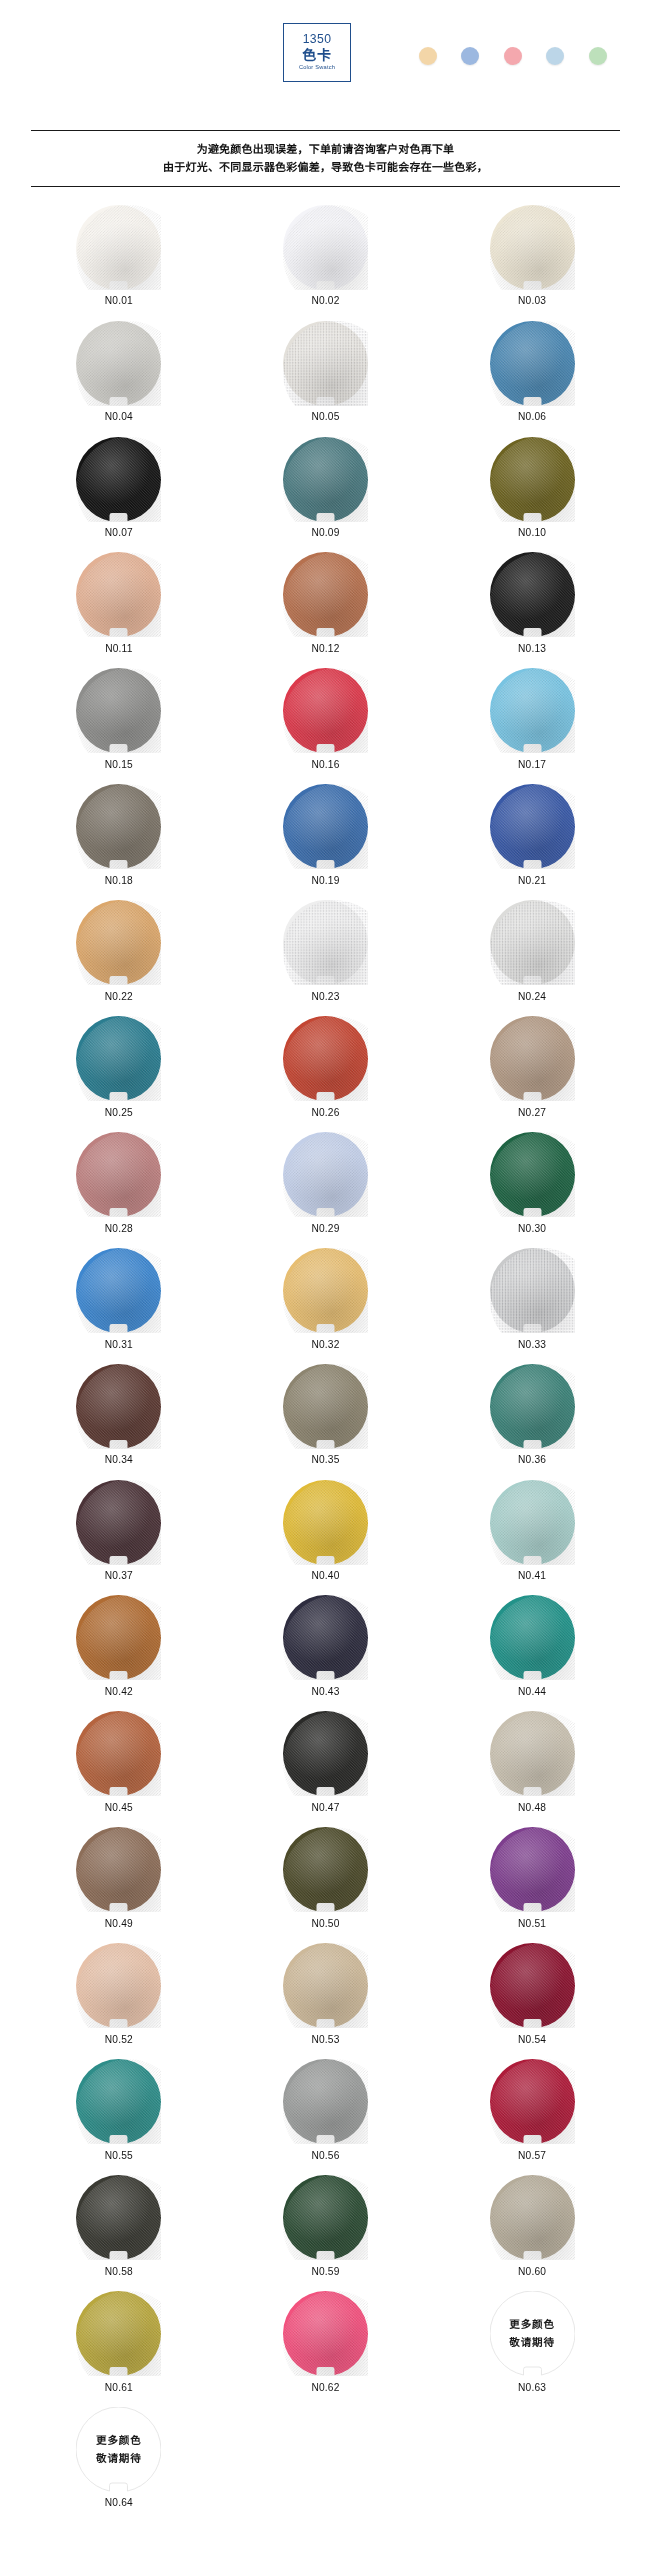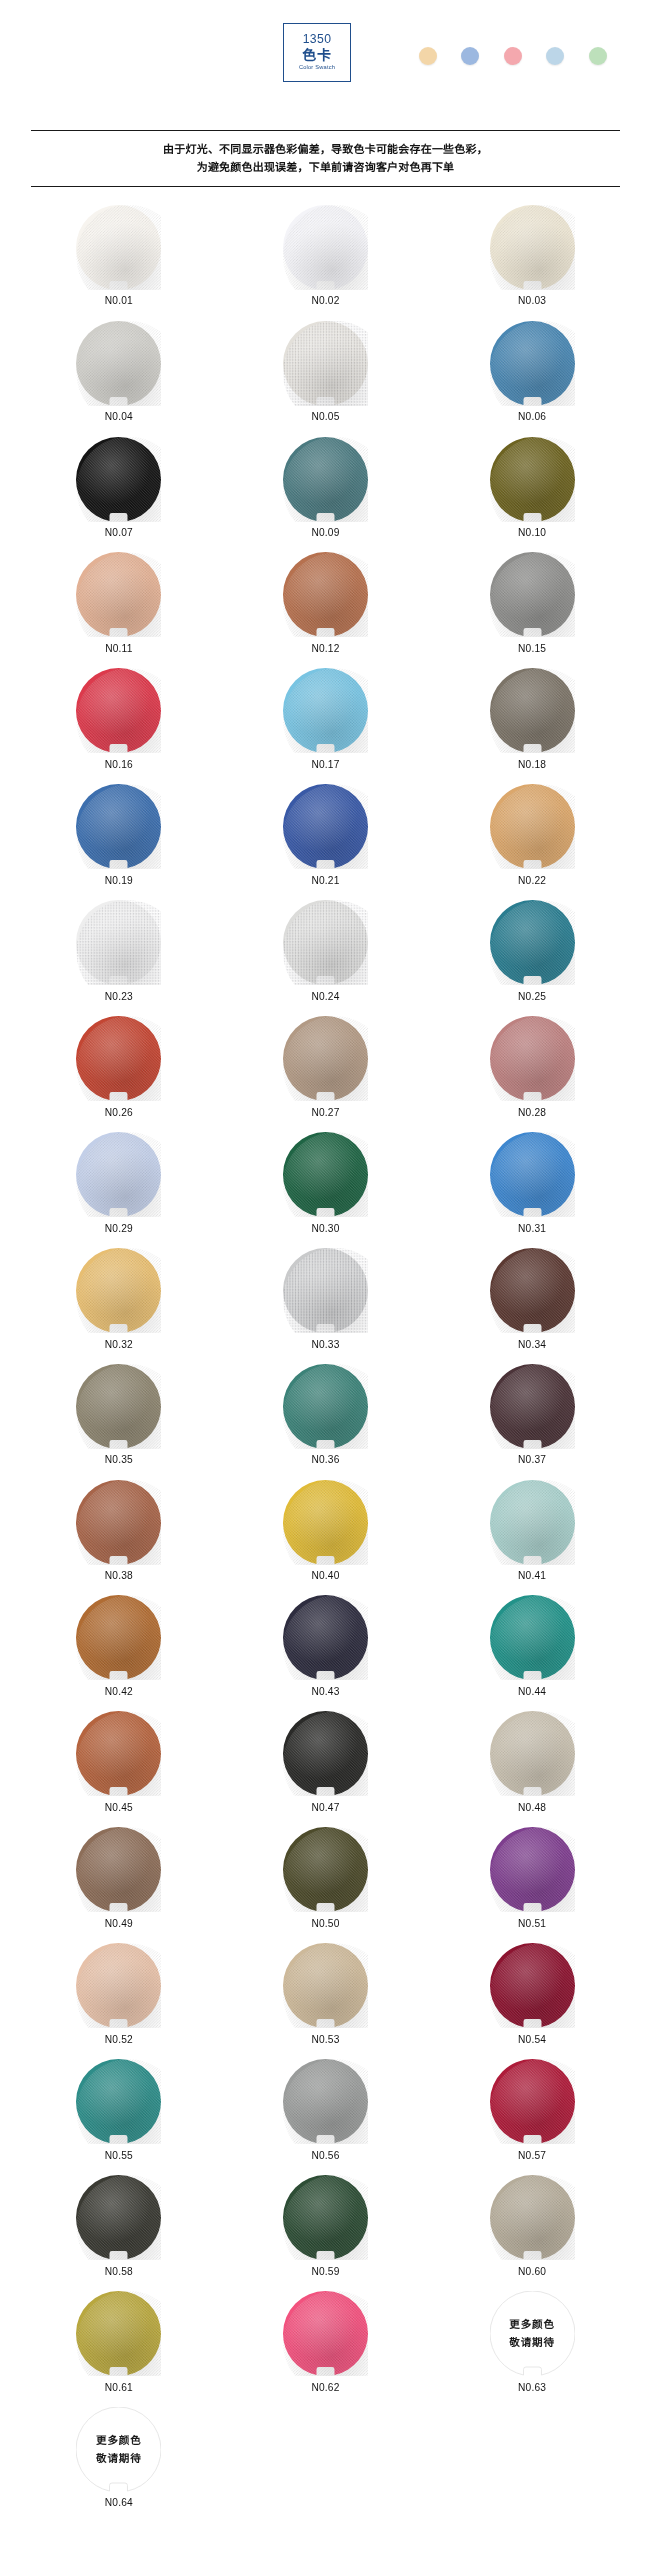--- a/index.html
+++ b/index.html
@@ -183,22 +183,22 @@
     <div class="dots" id="dot-row">
         <span class="dot" style="background: rgb(243, 214, 168);"></span>
         <span class="dot" style="background: rgb(156, 184, 224);"></span>
         <span class="dot" style="background: rgb(244, 168, 174);"></span>
         <span class="dot" style="background: rgb(188, 214, 232);"></span>
         <span class="dot" style="background: rgb(189, 224, 187);"></span>
       </div>
   </div>
 
   <div class="notice">
+    <p>为避免颜色出现误差，下单前请咨询客户对色再下单</p>
     <p>由于灯光、不同显示器色彩偏差，导致色卡可能会存在一些色彩，</p>
-    <p>为避免颜色出现误差，下单前请咨询客户对色再下单</p>
   </div>
 
   <div class="grid" id="swatch-grid">
       <div class="cell">
         <div class="swatch-wrap">
           <svg class="chip-svg" viewBox="0 0 104 104">
             <defs>
               <clipPath id="cp0">
                 <path d="M52,0 A52,52 0 0,1 104,52 A52,52 0 0,1 63,102.8 L63,96 Q63,93 60,93 L44,93 Q41,93 41,96 L41,102.8 A52,52 0 0,1 0,52 A52,52 0 0,1 52,0 Z"></path>
               </clipPath>
@@ -379,20 +379,37 @@
           </svg>
           <div class="tex" style="clip-path: path(&quot;M 52 0 A 52 52 0 0 1 104 52 A 52 52 0 0 1 63 102.8 L 63 96 Q 63 93 60 93 L 44 93 Q 41 93 41 96 L 41 102.8 A 52 52 0 0 1 0 52 A 52 52 0 0 1 52 0 Z&quot;);"></div>
           <div class="vign" style="clip-path: path(&quot;M 52 0 A 52 52 0 0 1 104 52 A 52 52 0 0 1 63 102.8 L 63 96 Q 63 93 60 93 L 44 93 Q 41 93 41 96 L 41 102.8 A 52 52 0 0 1 0 52 A 52 52 0 0 1 52 0 Z&quot;);"></div>
         </div>
         <div class="label">N0.12</div>
       </div>
       <div class="cell">
         <div class="swatch-wrap">
           <svg class="chip-svg" viewBox="0 0 104 104">
             <defs>
+              <clipPath id="cp12">
+                <path d="M52,0 A52,52 0 0,1 104,52 A52,52 0 0,1 63,102.8 L63,96 Q63,93 60,93 L44,93 Q41,93 41,96 L41,102.8 A52,52 0 0,1 0,52 A52,52 0 0,1 52,0 Z"></path>
+              </clipPath>
+            </defs>
+            <g clip-path="url(#cp12)">
+              <rect x="0" y="0" width="104" height="104" fill="#1d1d1d"></rect>
+            </g>
+          </svg>
+          <div class="tex" style="clip-path: path(&quot;M 52 0 A 52 52 0 0 1 104 52 A 52 52 0 0 1 63 102.8 L 63 96 Q 63 93 60 93 L 44 93 Q 41 93 41 96 L 41 102.8 A 52 52 0 0 1 0 52 A 52 52 0 0 1 52 0 Z&quot;);"></div>
+          <div class="vign" style="clip-path: path(&quot;M 52 0 A 52 52 0 0 1 104 52 A 52 52 0 0 1 63 102.8 L 63 96 Q 63 93 60 93 L 44 93 Q 41 93 41 96 L 41 102.8 A 52 52 0 0 1 0 52 A 52 52 0 0 1 52 0 Z&quot;);"></div>
+        </div>
+        <div class="label">N0.13</div>
+      </div>
+      <div class="cell">
+        <div class="swatch-wrap">
+          <svg class="chip-svg" viewBox="0 0 104 104">
+            <defs>
               <clipPath id="cp14">
                 <path d="M52,0 A52,52 0 0,1 104,52 A52,52 0 0,1 63,102.8 L63,96 Q63,93 60,93 L44,93 Q41,93 41,96 L41,102.8 A52,52 0 0,1 0,52 A52,52 0 0,1 52,0 Z"></path>
               </clipPath>
             </defs>
             <g clip-path="url(#cp14)">
               <rect x="0" y="0" width="104" height="104" fill="#8e8e8c"></rect>
             </g>
           </svg>
           <div class="tex" style="clip-path: path(&quot;M 52 0 A 52 52 0 0 1 104 52 A 52 52 0 0 1 63 102.8 L 63 96 Q 63 93 60 93 L 44 93 Q 41 93 41 96 L 41 102.8 A 52 52 0 0 1 0 52 A 52 52 0 0 1 52 0 Z&quot;);"></div>
           <div class="vign" style="clip-path: path(&quot;M 52 0 A 52 52 0 0 1 104 52 A 52 52 0 0 1 63 102.8 L 63 96 Q 63 93 60 93 L 44 93 Q 41 93 41 96 L 41 102.8 A 52 52 0 0 1 0 52 A 52 52 0 0 1 52 0 Z&quot;);"></div>
@@ -748,37 +765,20 @@
               </clipPath>
             </defs>
             <g clip-path="url(#cp36)">
               <rect x="0" y="0" width="104" height="104" fill="#4b3338"></rect>
             </g>
           </svg>
           <div class="tex" style="clip-path: path(&quot;M 52 0 A 52 52 0 0 1 104 52 A 52 52 0 0 1 63 102.8 L 63 96 Q 63 93 60 93 L 44 93 Q 41 93 41 96 L 41 102.8 A 52 52 0 0 1 0 52 A 52 52 0 0 1 52 0 Z&quot;);"></div>
           <div class="vign" style="clip-path: path(&quot;M 52 0 A 52 52 0 0 1 104 52 A 52 52 0 0 1 63 102.8 L 63 96 Q 63 93 60 93 L 44 93 Q 41 93 41 96 L 41 102.8 A 52 52 0 0 1 0 52 A 52 52 0 0 1 52 0 Z&quot;);"></div>
         </div>
         <div class="label">N0.37</div>
-      </div>
-      <div class="cell">
-        <div class="swatch-wrap">
-          <svg class="chip-svg" viewBox="0 0 104 104">
-            <defs>
-              <clipPath id="cp37">
-                <path d="M52,0 A52,52 0 0,1 104,52 A52,52 0 0,1 63,102.8 L63,96 Q63,93 60,93 L44,93 Q41,93 41,96 L41,102.8 A52,52 0 0,1 0,52 A52,52 0 0,1 52,0 Z"></path>
-              </clipPath>
-            </defs>
-            <g clip-path="url(#cp37)">
-              <rect x="0" y="0" width="104" height="104" fill="#a7654a"></rect>
-            </g>
-          </svg>
-          <div class="tex" style="clip-path: path(&quot;M 52 0 A 52 52 0 0 1 104 52 A 52 52 0 0 1 63 102.8 L 63 96 Q 63 93 60 93 L 44 93 Q 41 93 41 96 L 41 102.8 A 52 52 0 0 1 0 52 A 52 52 0 0 1 52 0 Z&quot;);"></div>
-          <div class="vign" style="clip-path: path(&quot;M 52 0 A 52 52 0 0 1 104 52 A 52 52 0 0 1 63 102.8 L 63 96 Q 63 93 60 93 L 44 93 Q 41 93 41 96 L 41 102.8 A 52 52 0 0 1 0 52 A 52 52 0 0 1 52 0 Z&quot;);"></div>
-        </div>
-        <div class="label">N0.38</div>
       </div>
       <div class="cell">
         <div class="swatch-wrap">
           <svg class="chip-svg" viewBox="0 0 104 104">
             <defs>
               <clipPath id="cp39">
                 <path d="M52,0 A52,52 0 0,1 104,52 A52,52 0 0,1 63,102.8 L63,96 Q63,93 60,93 L44,93 Q41,93 41,96 L41,102.8 A52,52 0 0,1 0,52 A52,52 0 0,1 52,0 Z"></path>
               </clipPath>
             </defs>
             <g clip-path="url(#cp39)">

